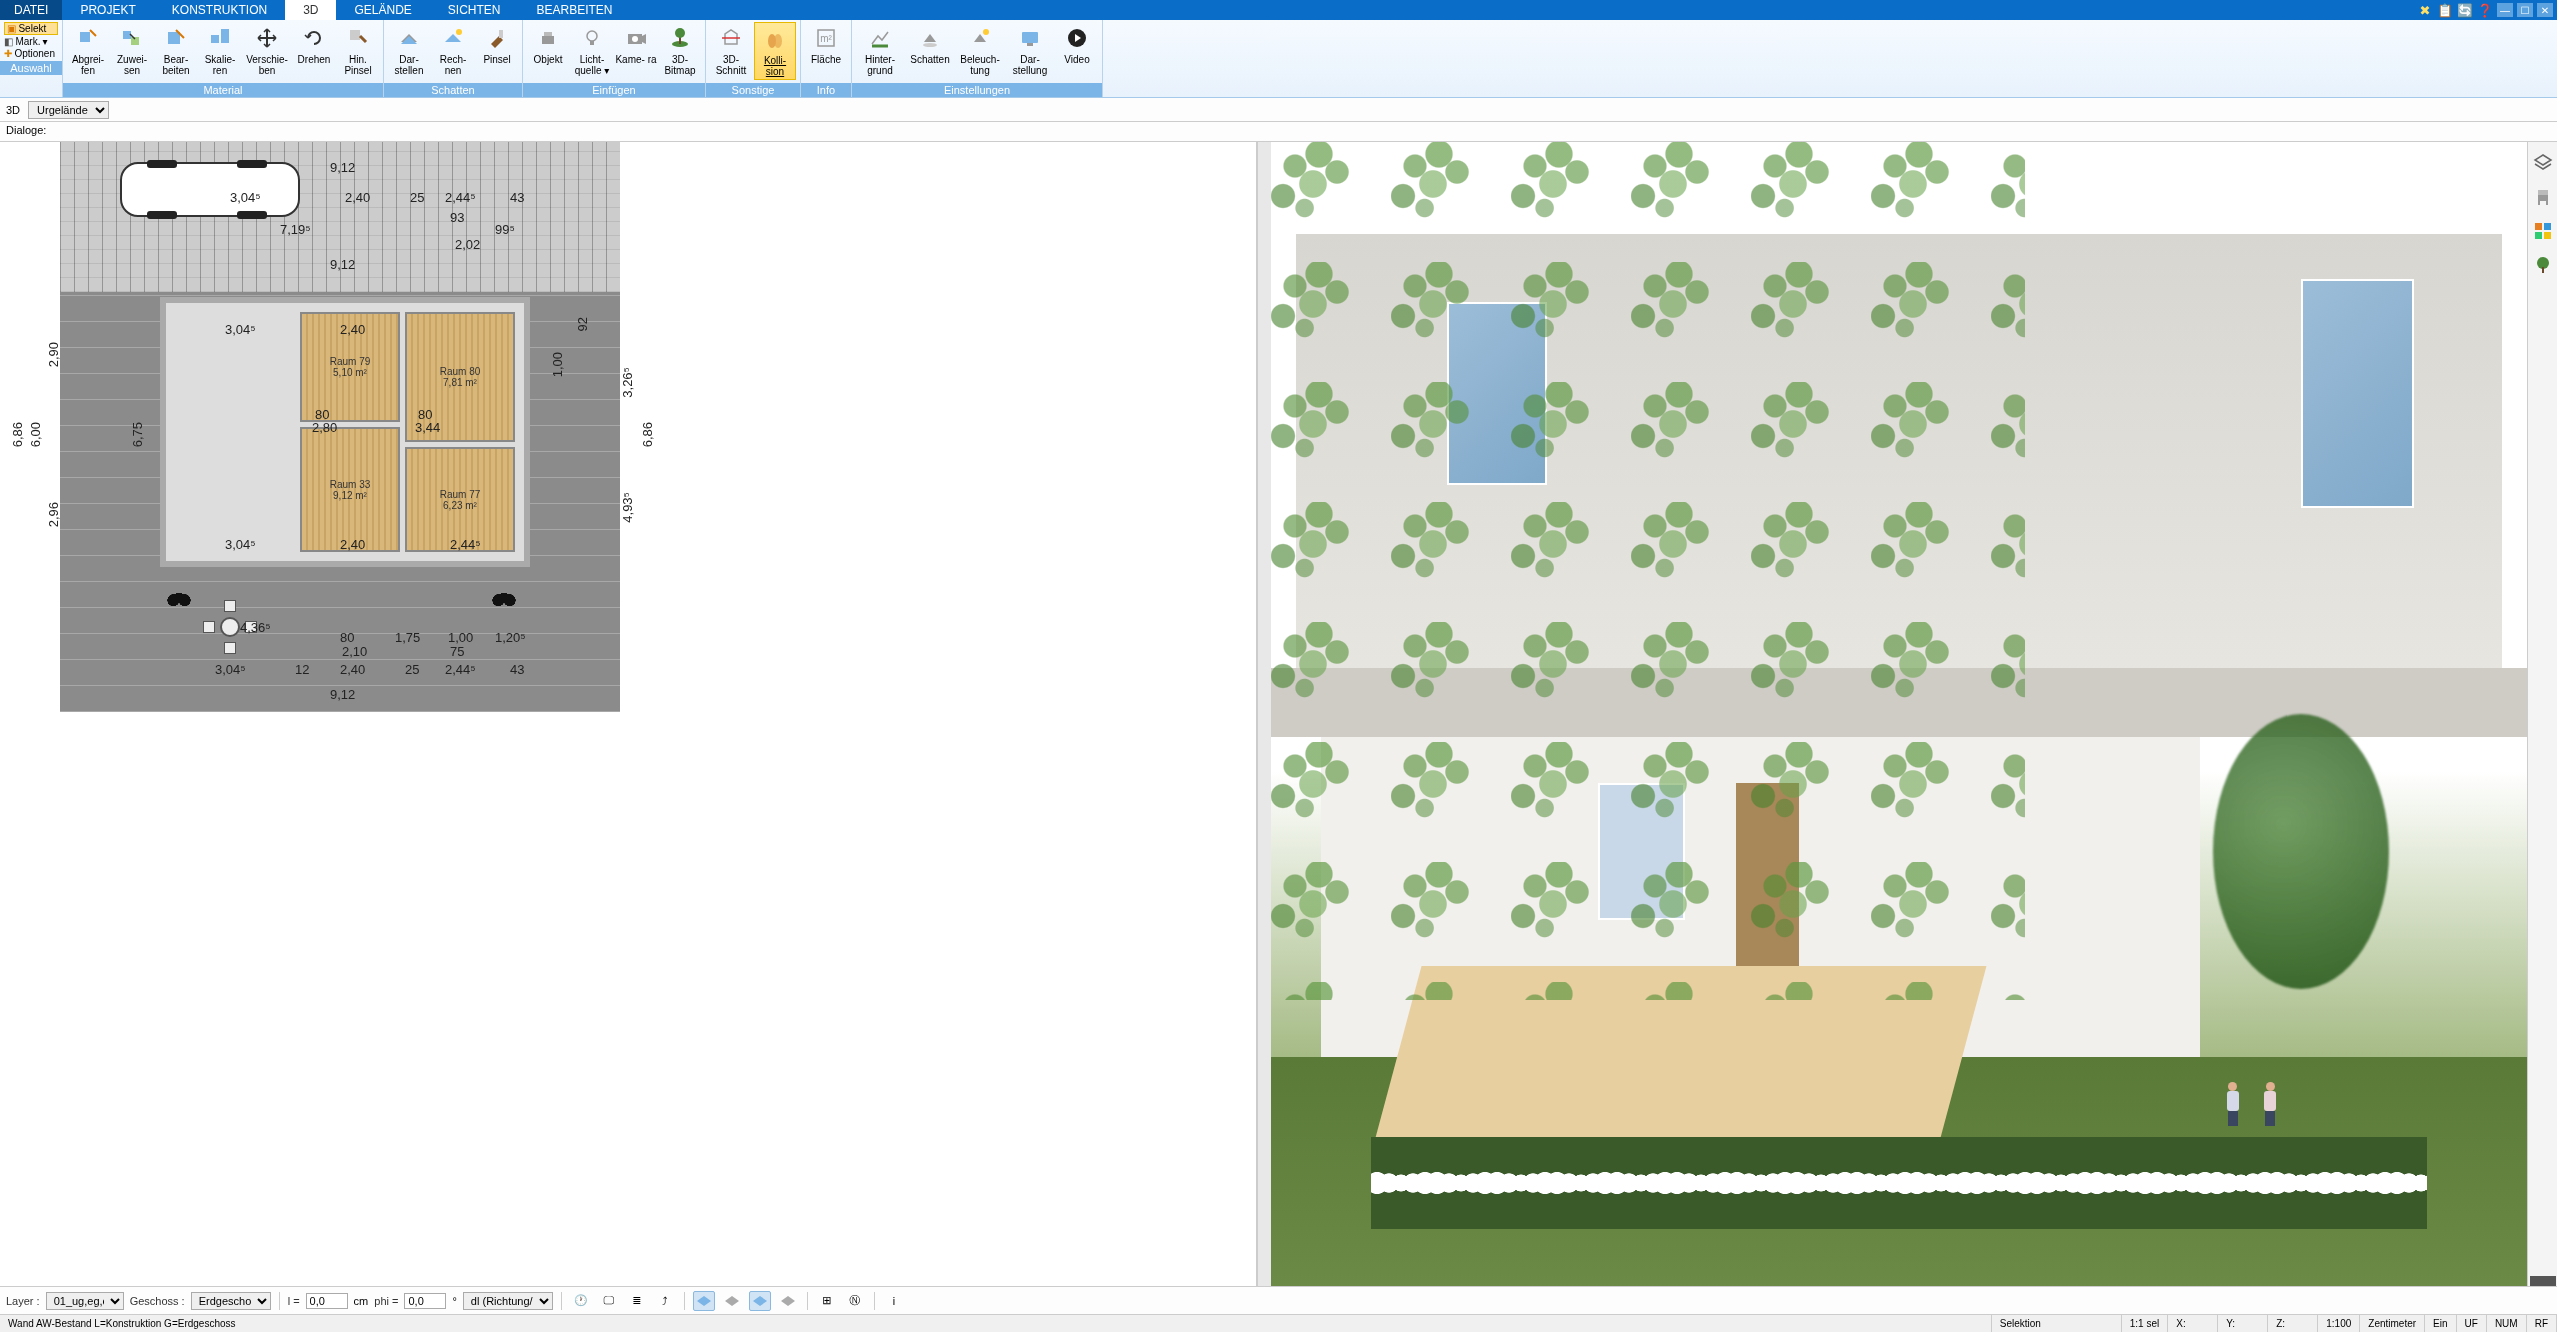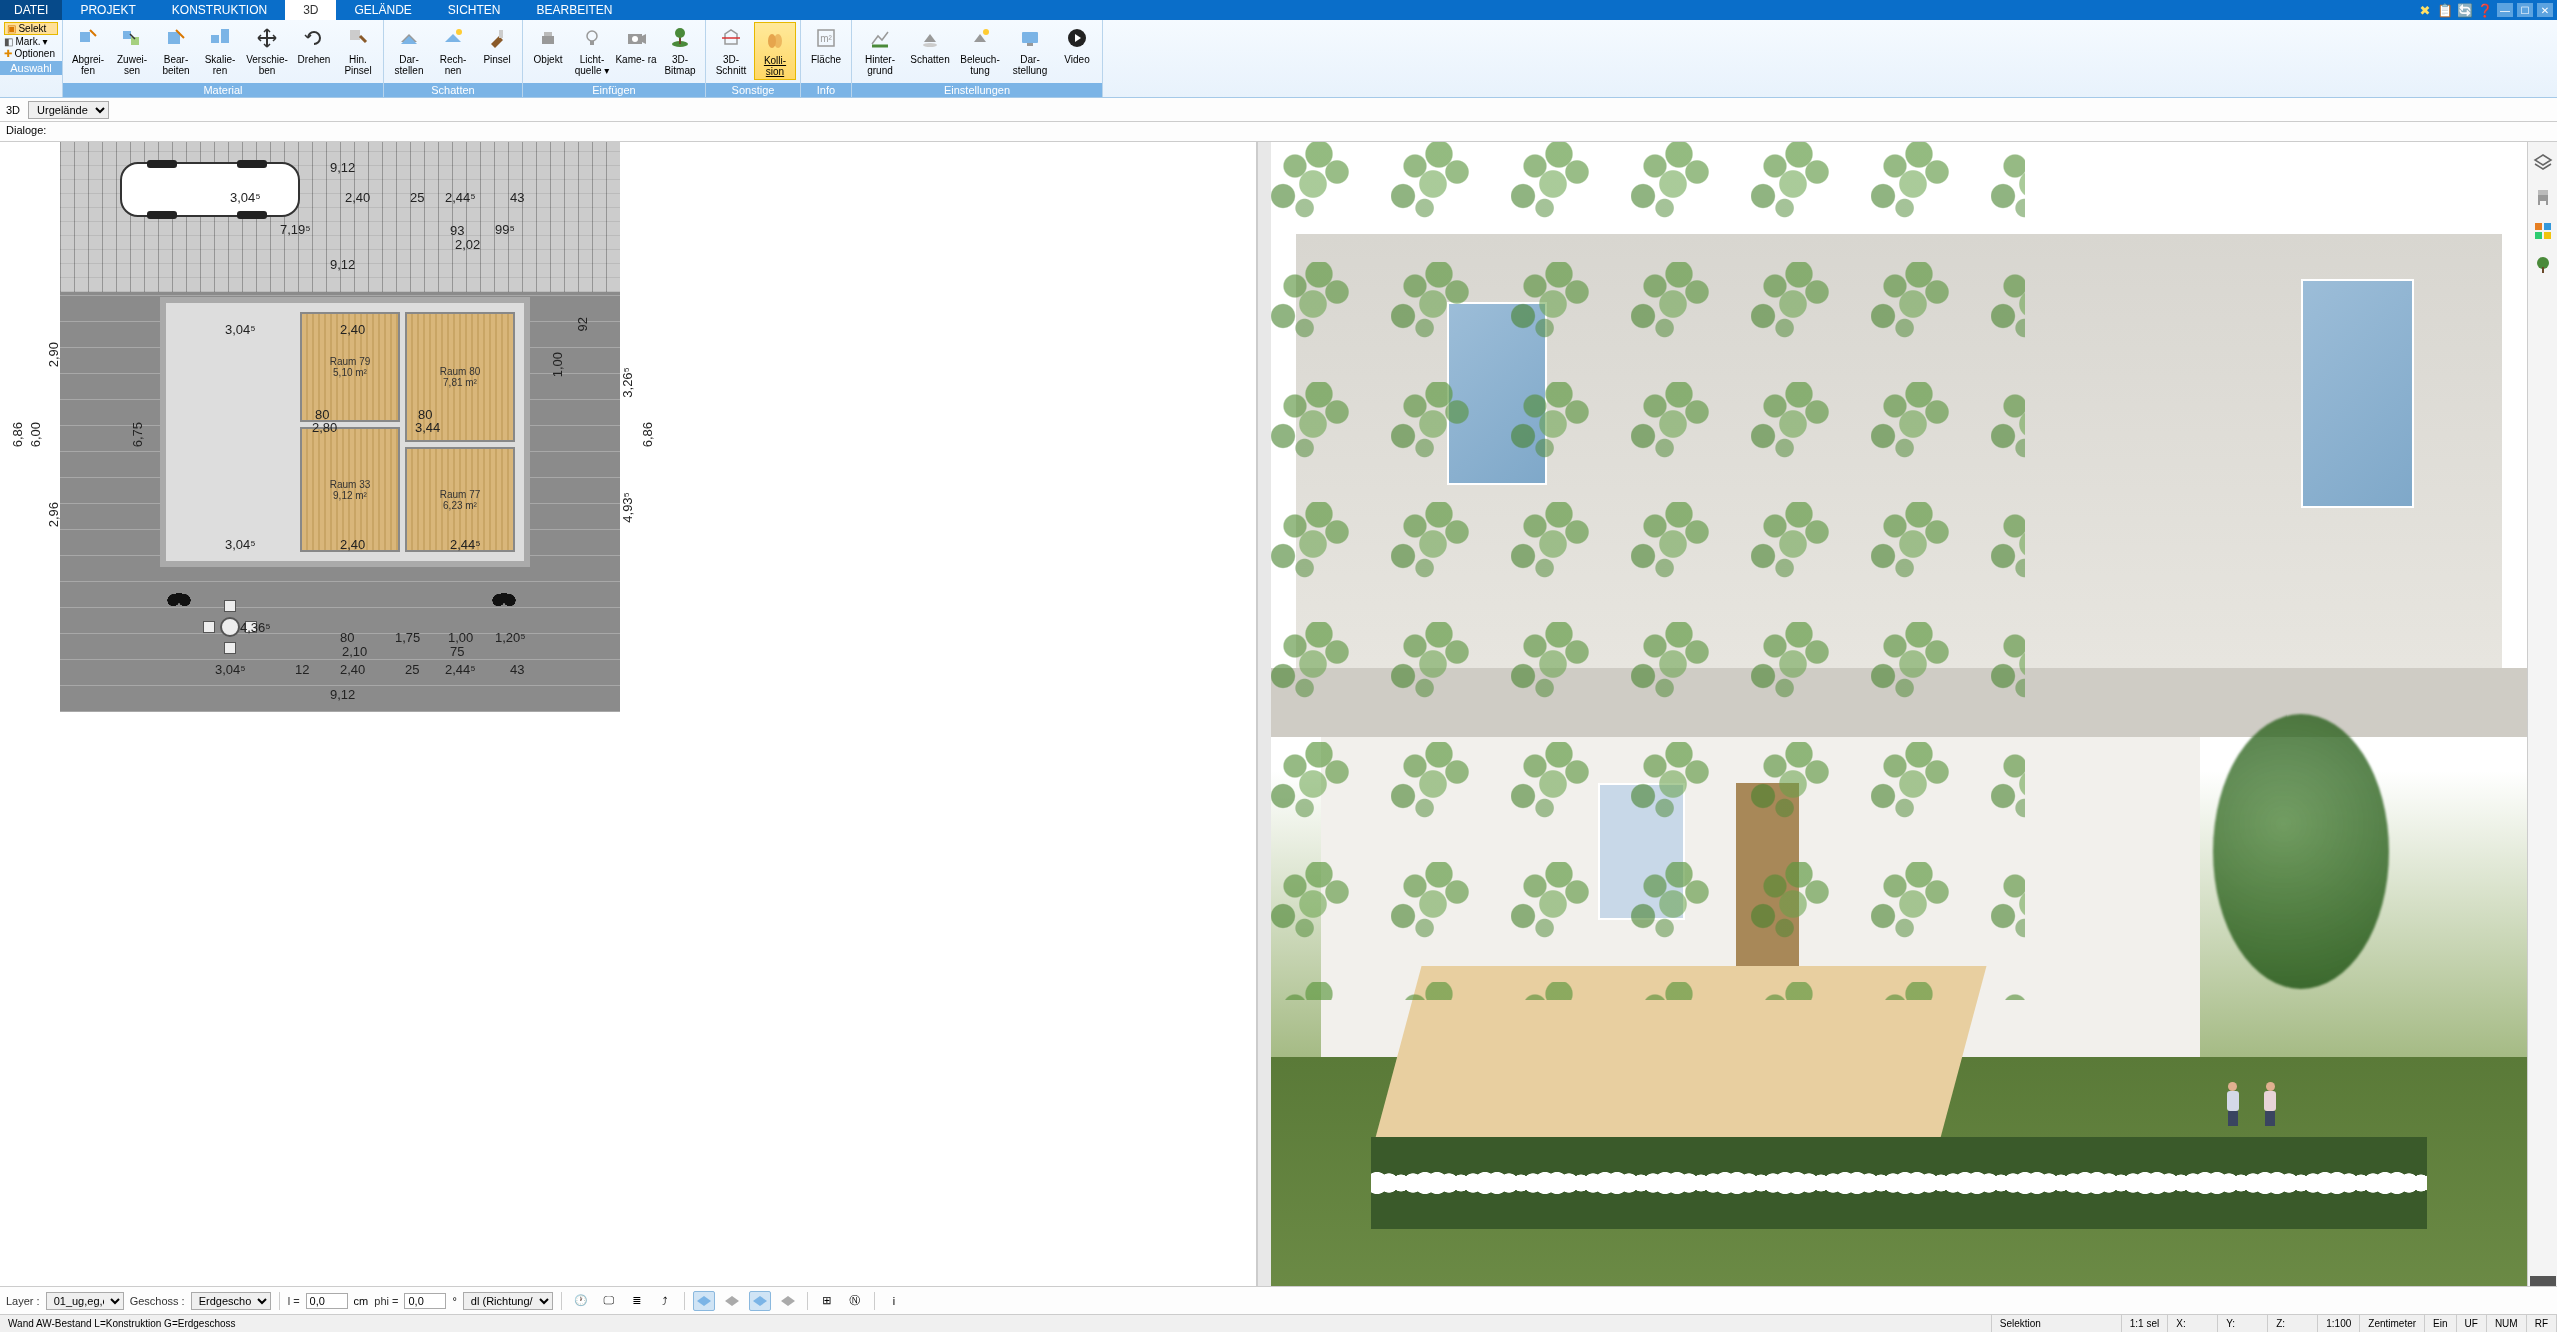--- a/index.html
+++ b/index.html
@@ -436,21 +436,21 @@
         <div class="ch" style="top:19px; right:-2px;"></div>
       </div>
 
       <div class="dim" style="top:18px; left:330px;">9,12</div>
       <div class="dim" style="top:48px; left:230px;">3,04⁵</div>
       <div class="dim" style="top:48px; left:345px;">2,40</div>
       <div class="dim" style="top:48px; left:410px;">25</div>
       <div class="dim" style="top:48px; left:445px;">2,44⁵</div>
       <div class="dim" style="top:48px; left:510px;">43</div>
       <div class="dim" style="top:80px; left:280px;">7,19⁵</div>
-      <div class="dim" style="top:81px; left:450px;">93</div>
+      <div class="dim" style="top:68px; left:450px;">93</div>
       <div class="dim" style="top:80px; left:495px;">99⁵</div>
       <div class="dim" style="top:95px; left:455px;">2,02</div>
       <div class="dim" style="top:115px; left:330px;">9,12</div>
 
       <div class="dim v" style="top:280px; left:10px;">6,86</div>
       <div class="dim v" style="top:280px; left:28px;">6,00</div>
       <div class="dim v" style="top:200px; left:46px;">2,90</div>
       <div class="dim v" style="top:360px; left:46px;">2,96</div>
       <div class="dim v" style="top:280px; left:130px;">6,75</div>
       <div class="dim v" style="top:280px; left:640px;">6,86</div>

